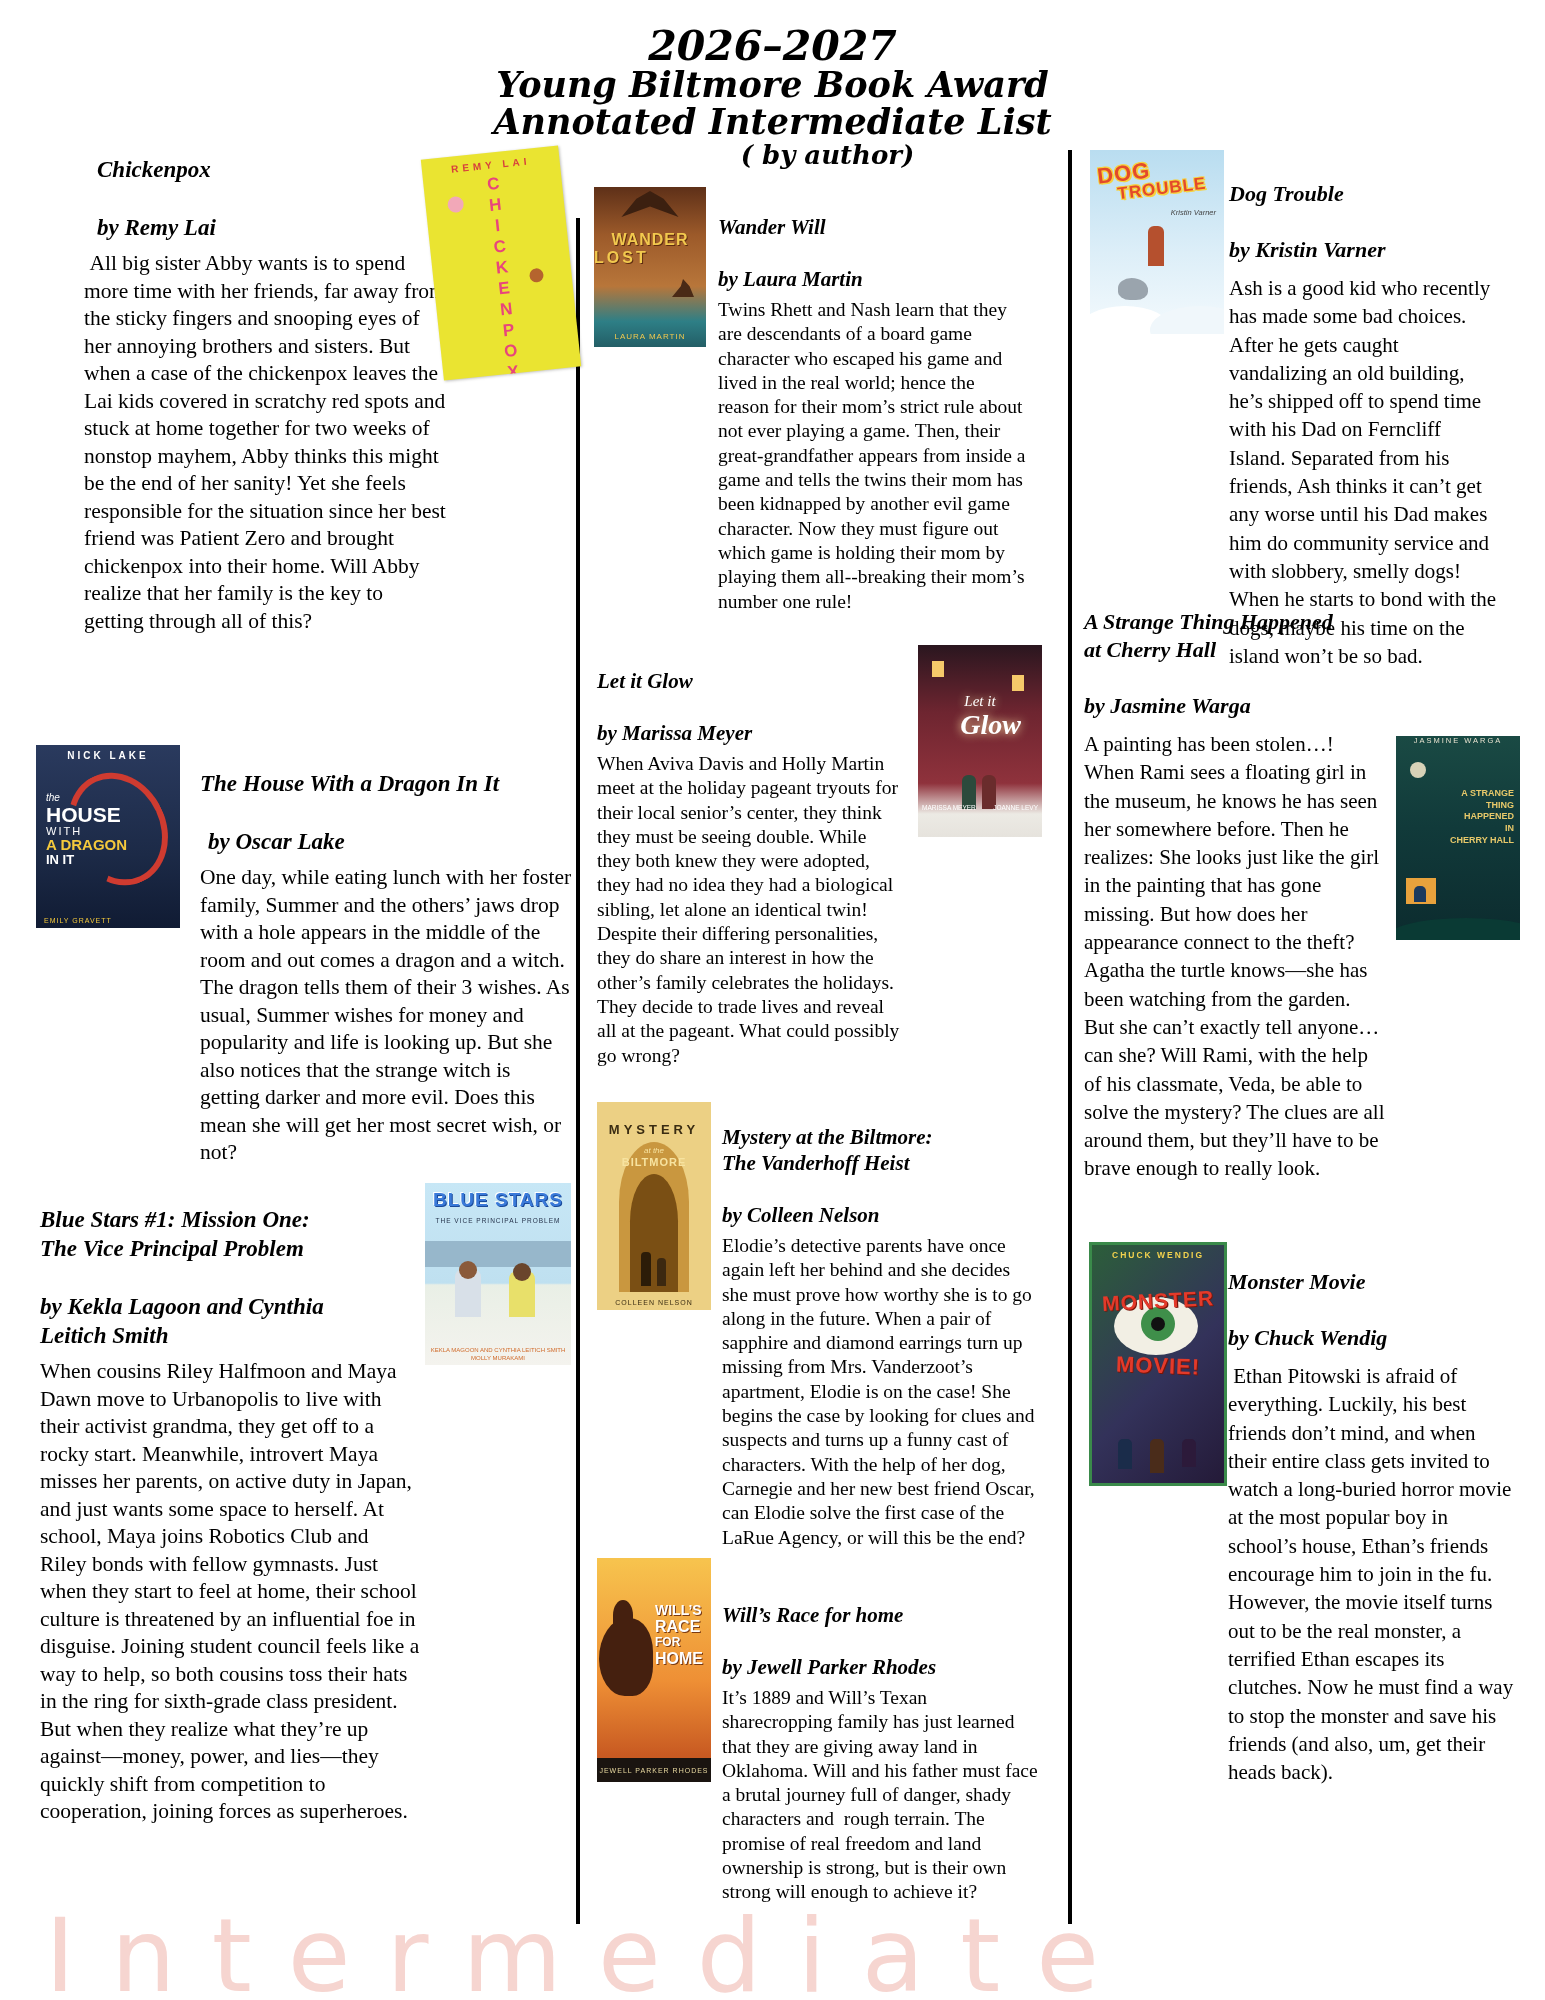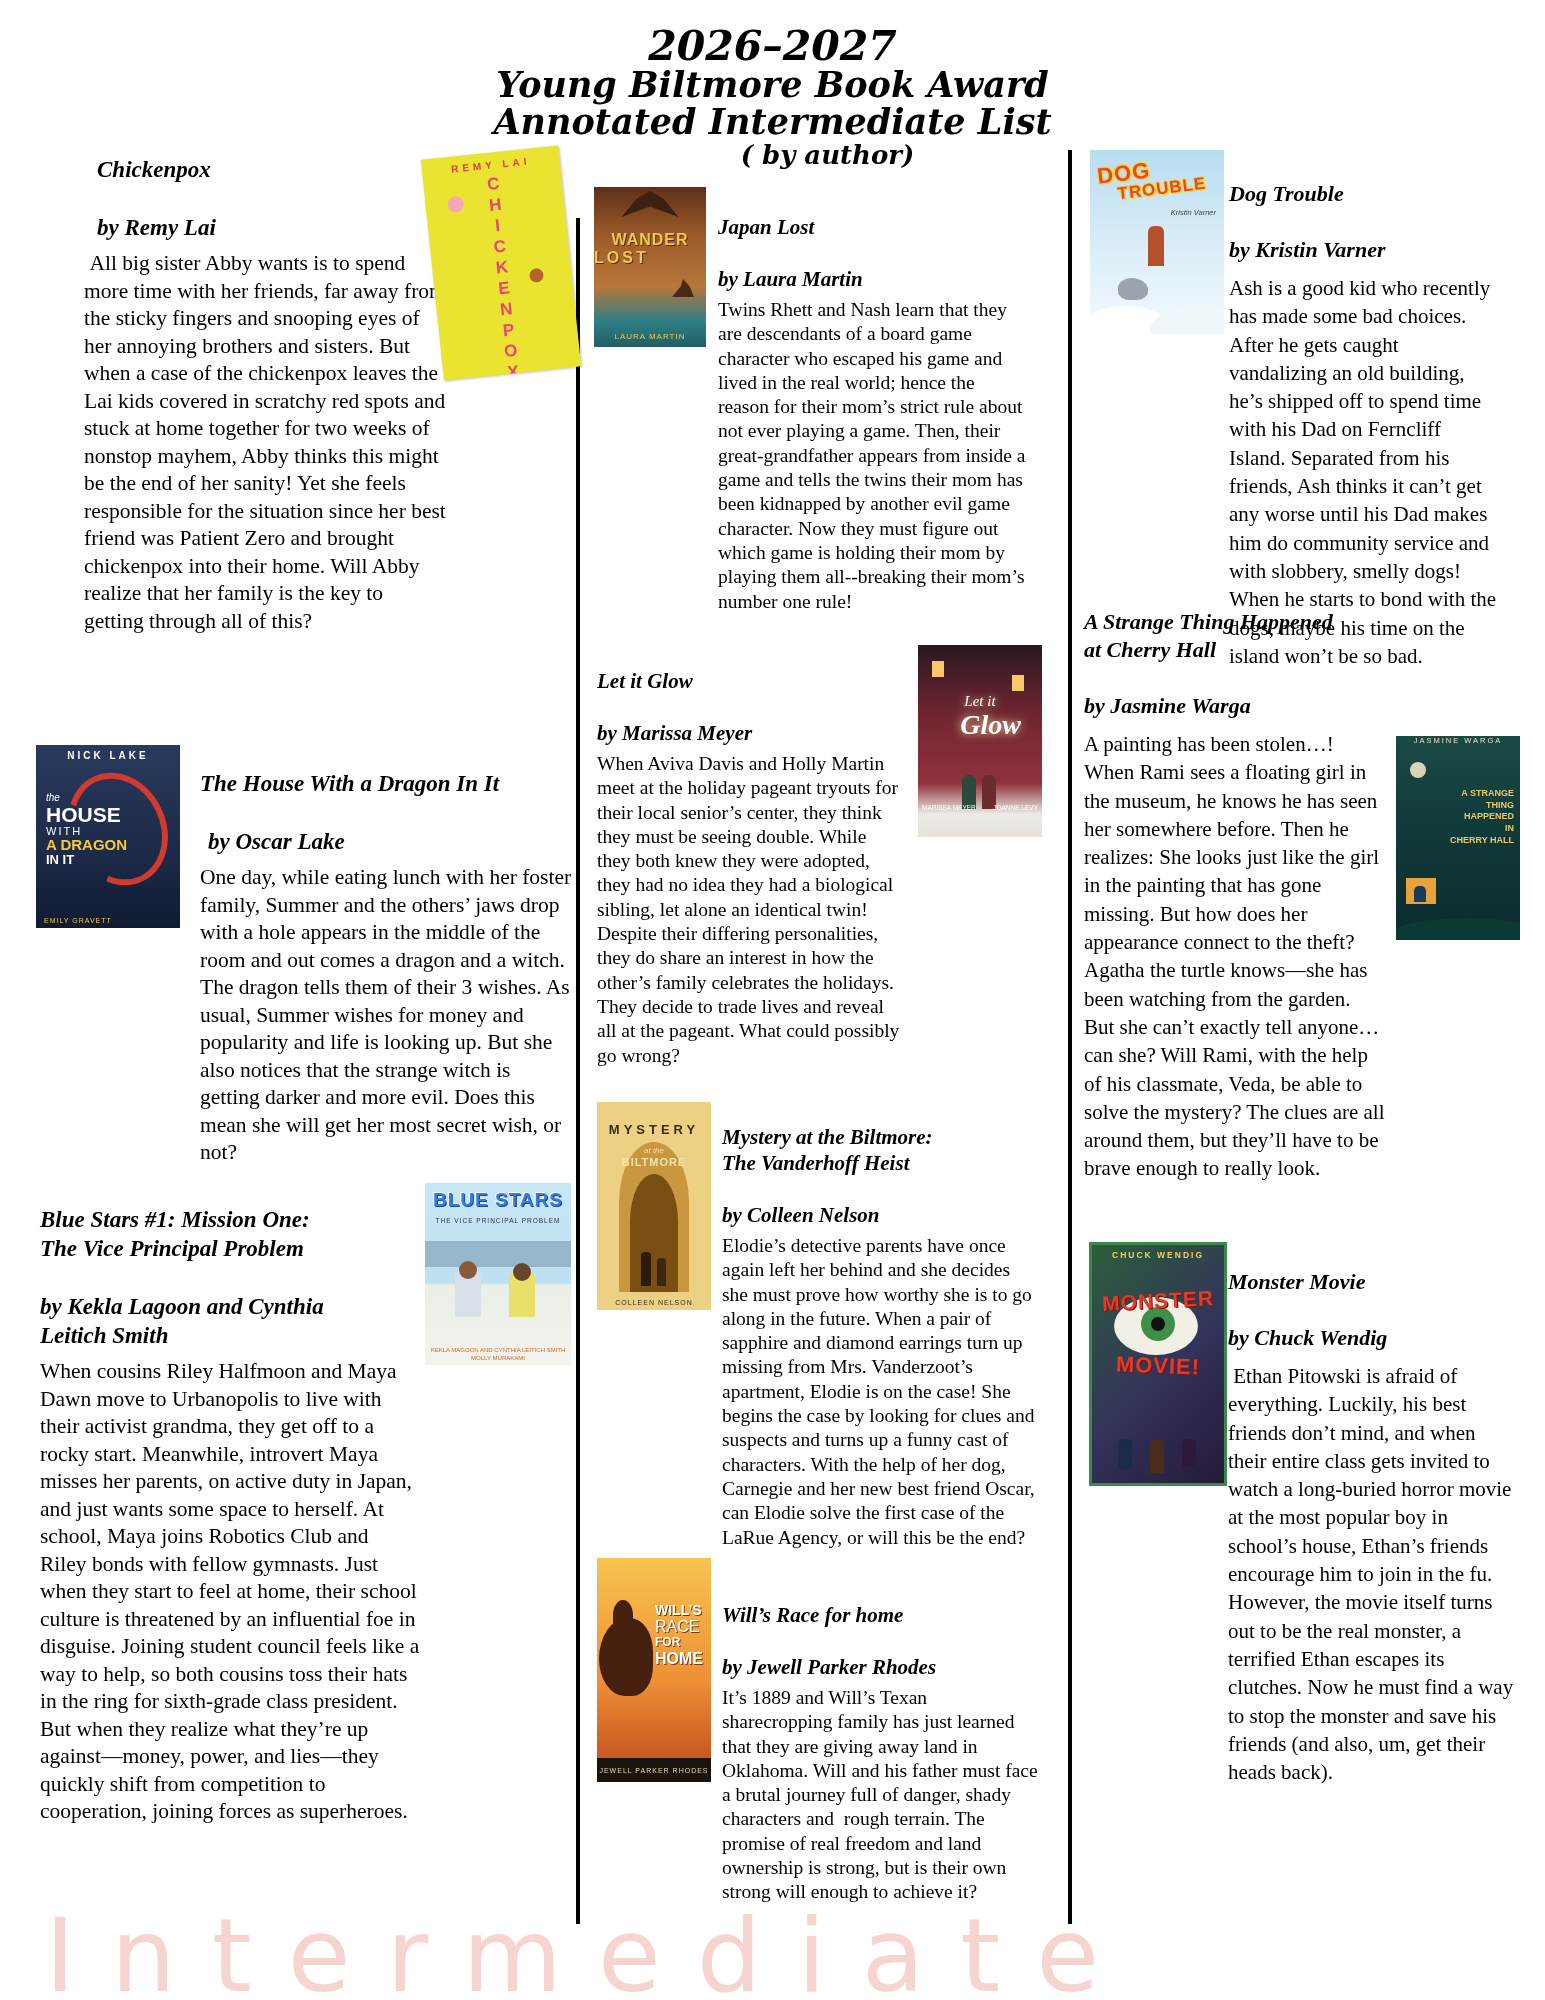--- a/index.html
+++ b/index.html
@@ -99,21 +99,21 @@
 <div class="cover" style="left:594px;top:187px;width:112px;height:160px;background:linear-gradient(180deg,#5e3018 0%,#9c5a2a 30%,#b8763a 62%,#2e7f86 84%,#235e66 100%)">
   <div class="cvshape" style="left:22px;top:4px;width:68px;height:26px;background:#3c2010;clip-path:polygon(8% 100%,30% 30%,50% 0,70% 30%,92% 100%,50% 60%)"></div>
   <div style="position:absolute;left:0;top:44px;width:112px;text-align:center;color:#f2c94e;font-weight:bold;font-size:16px;letter-spacing:1px;text-shadow:1px 1px 0 #5e2c10">WANDER</div>
   <div style="position:absolute;left:0;top:62px;width:112px;text-align:left;color:#f2c94e;font-weight:bold;font-size:16px;letter-spacing:3px;text-shadow:1px 1px 0 #5e2c10">LOST</div>
   <div class="cvshape" style="left:78px;top:92px;width:22px;height:18px;background:#4a2a16;clip-path:polygon(0 100%,100% 100%,80% 40%,50% 0,40% 40%)"></div>
   <div style="position:absolute;left:0;bottom:6px;width:112px;text-align:center;color:#f2c94e;font-size:8px;letter-spacing:1px">LAURA MARTIN</div>
 </div>
 
 <div class="abs c2" style="left:718px;top:188px;width:312px">
   <div class="h">
-    <span>Japan Lost</span><br>
+    <span>Wander Will</span><br>
     <span>by Laura Martin</span>
   </div>
   <div class="b">Twins Rhett and Nash learn that they are descendants of a board game character who escaped his game and lived in the real world; hence the reason for their mom’s strict rule about not ever playing a game. Then, their great-grandfather appears from inside a game and tells the twins their mom has been kidnapped by another evil game character. Now they must figure out which game is holding their mom by playing them all--breaking their mom’s number one rule!</div>
 </div>
 
 <div class="abs c2" style="left:597px;top:642px;width:305px">
   <div class="h">
     <span>Let it Glow</span><br>
     <span>by Marissa Meyer</span>
   </div>
@@ -149,21 +149,21 @@
     <span>by Colleen Nelson</span>
   </div>
   <div class="b">Elodie’s detective parents have once again left her behind and she decides she must prove how worthy she is to go along in the future. When a pair of sapphire and diamond earrings turn up missing from Mrs. Vanderzoot’s apartment, Elodie is on the case! She begins the case by looking for clues and suspects and turns up a funny cast of characters. With the help of her dog, Carnegie and her new best friend Oscar, can Elodie solve the first case of the LaRue Agency, or will this be the end?</div>
 </div>
 
 <div class="cover" style="left:597px;top:1558px;width:114px;height:224px;background:linear-gradient(180deg,#f7c44e 0%,#ee8f35 55%,#c85a22 88%)">
   <div class="cvshape" style="left:2px;top:60px;width:54px;height:78px;background:#45200f;border-radius:55% 45% 40% 50%"></div>
   <div class="cvshape" style="left:16px;top:42px;width:20px;height:30px;background:#45200f;border-radius:50% 50% 0 0"></div>
   <div style="position:absolute;left:58px;top:44px;line-height:1.15">
     <div style="color:#fff;font-weight:bold;font-size:14px;text-shadow:1px 1px 0 #7a3a12">WILL’S</div>
-    <div style="color:#fff;font-weight:normal;font-size:16px;text-shadow:1px 1px 0 #7a3a12">RACE</div>
+    <div style="color:#fff;font-weight:bold;font-size:16px;text-shadow:1px 1px 0 #7a3a12">RACE</div>
     <div style="color:#fff;font-weight:bold;font-size:12px;text-shadow:1px 1px 0 #7a3a12">FOR</div>
     <div style="color:#fff;font-weight:bold;font-size:16px;text-shadow:1px 1px 0 #7a3a12">HOME</div>
   </div>
   <div class="cvshape" style="left:0;bottom:0;width:114px;height:24px;background:#1a1410"></div>
   <div style="position:absolute;left:0;bottom:8px;width:114px;text-align:center;color:#e8d9a0;font-size:7px;letter-spacing:1px">JEWELL PARKER RHODES</div>
 </div>
 
 <div class="abs c2" style="left:722px;top:1576px;width:318px">
   <div class="h">
     <span>Will’s Race for home</span><br>

